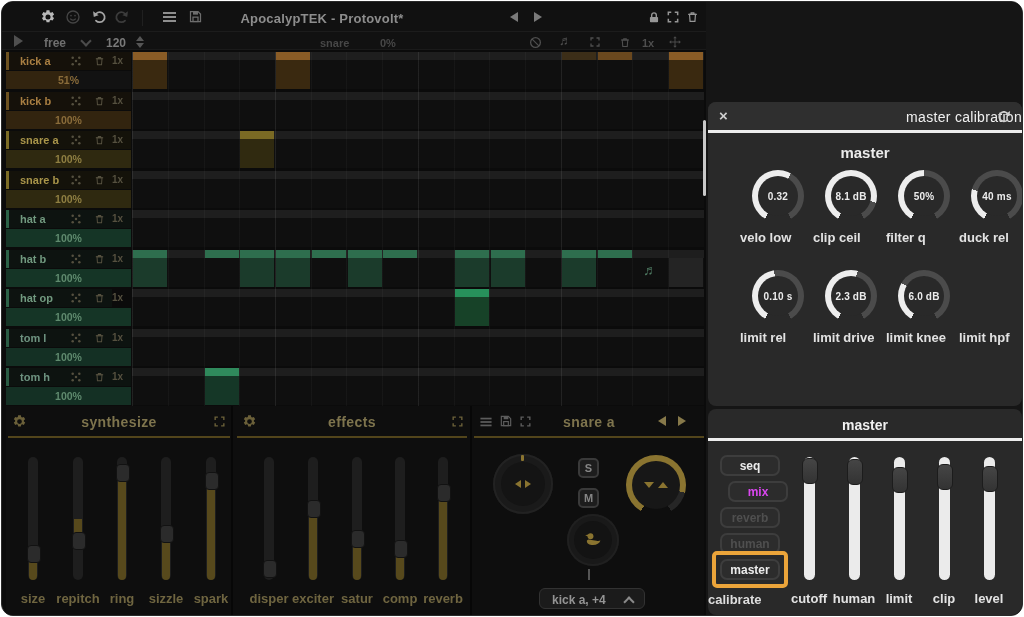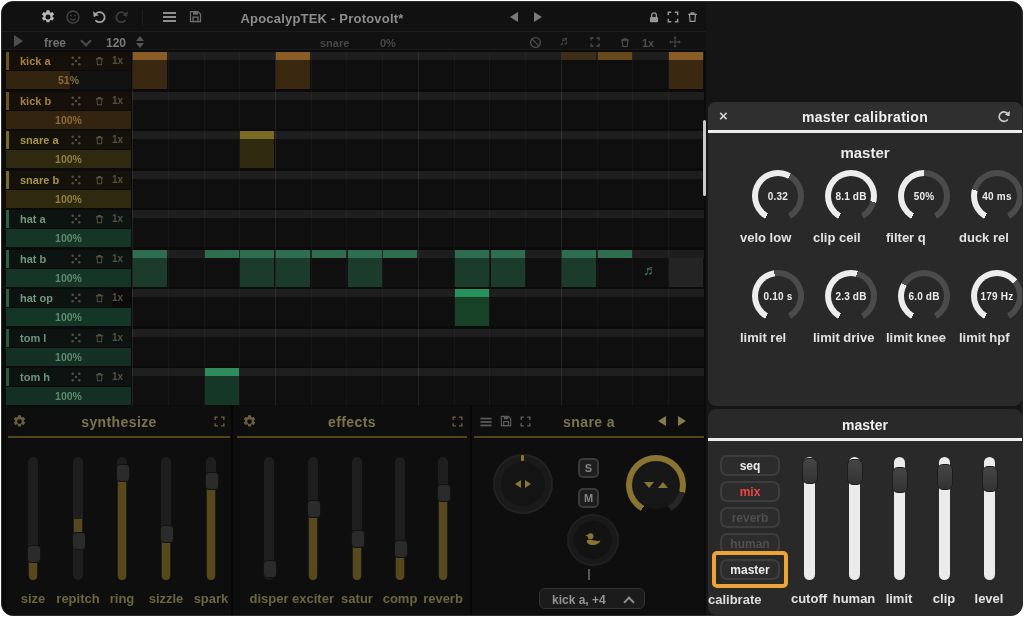--- a/index.html
+++ b/index.html
@@ -18,21 +18,21 @@
   .tri-play{width:0;height:0;border-top:6px solid transparent;border-bottom:6px solid transparent;border-left:9px solid currentColor;}
   .tri-u{width:0;height:0;border-left:4px solid transparent;border-right:4px solid transparent;border-bottom:5px solid currentColor;}
   .tri-d{width:0;height:0;border-left:4px solid transparent;border-right:4px solid transparent;border-top:5px solid currentColor;}
   .chev{width:6px;height:6px;border-right:2px solid currentColor;border-bottom:2px solid currentColor;transform:rotate(45deg);}
   .chev-up{transform:rotate(-135deg);}
   svg{display:block;}
   
   #rightcol{left:704px;top:0;width:318px;height:615px;background:#151515;}
   .panel{background:#292929;border-radius:8px;}
   .panel-head{position:absolute;left:0;top:0;width:100%;height:31px;background:#2f2f2f;border-radius:8px 8px 0 0;border-bottom:3px solid #ededed;box-sizing:border-box;}
-  .phead-title{position:absolute;width:100%;text-align:center;top:7px;font-size:14px;font-weight:bold;color:#f0f0f0;letter-spacing:.3px;}
+  .phead-title{position:absolute;width:100%;text-align:right;top:7px;font-size:14px;font-weight:normal;color:#f0f0f0;letter-spacing:.3px;}
   .knob{position:absolute;border-radius:50%;}
   .knob .inner{position:absolute;inset:6px;border-radius:50%;background:#292929;display:flex;align-items:center;justify-content:center;}
   .kval{font-size:10px;font-weight:bold;color:#ececec;letter-spacing:.2px;}
   .klabel{position:absolute;text-align:left;font-size:13px;font-weight:bold;color:#e2e2e2;}
   .mbtn{position:absolute;left:716px;width:60px;height:21px;border:2px solid #3d3d3d;border-radius:7px;background:#2c2c2c;
         display:flex;align-items:center;justify-content:center;font-size:12px;font-weight:bold;box-sizing:border-box;}
   .sl-label{position:absolute;text-align:center;font-size:13px;font-weight:bold;}
   
   .bl-head-title{position:absolute;text-align:center;font-size:14px;font-weight:bold;color:#7e744d;letter-spacing:.4px;}
   .olive-div{position:absolute;height:2px;background:#52451b;}
@@ -474,34 +474,29 @@
             <span class="kval">2.3 dB</span>
           </div>
         </div>
         <div class="klabel" style="left: 105px; top: 228px; width: 76px;">limit drive</div>
         <div class="knob" style="left: 190px; top: 168px; width: 52px; height: 52px; background: conic-gradient(from 210deg, rgb(237, 237, 237) 0deg, rgb(237, 237, 237) 90deg, rgb(75, 75, 75) 90deg, rgb(75, 75, 75) 300deg, transparent 300deg, transparent 360deg);">
           <div class="inner">
             <span class="kval">6.0 dB</span>
           </div>
         </div>
         <div class="klabel" style="left: 178px; top: 228px; width: 76px;">limit knee</div>
-        <div class="knob" style="left: 263px; top: 168px; width: 52px; height: 52px; background: conic-gradient(from 210deg, rgb(237, 237, 237) 0deg, rgb(237, 237, 237) 201deg, rgb(75, 75, 75) 201deg, rgb(75, 75, 75) 300deg, transparent 300deg, transparent 360deg);">
-          <div class="inner">
-            <span class="kval">179 Hz</span>
-          </div>
-        </div>
         <div class="klabel" style="left: 251px; top: 228px; width: 76px;">limit hpf</div>
       </div>
 
     <div class="abs panel" style="left:2px;top:407px;width:314px;height:206px">
       <div class="abs" style="left:0;top:8px;width:314px;text-align:center;color:#f0f0f0;font-size:14px;font-weight:bold">master</div>
       <div class="abs" style="left:0;top:29px;width:314px;height:3px;background:#ededed"></div>
       <div class="abs ictext" style="left:0px;top:183px;width:84px;text-align:left;color:#dedede;font-size:13px">calibrate</div>
     <div class="mbtn" style="left: 12px; top: 46px; color: rgb(236, 236, 236);">seq</div>
-        <div class="mbtn" style="left: 12px; top: 72px; color: #ef4444;">mix</div>
+        <div class="mbtn" style="left: 20px; top: 72px; color: #d946ef;">mix</div>
         <div class="mbtn" style="left: 12px; top: 98px; color: rgb(79, 79, 79);">reverb</div>
         <div class="mbtn" style="left: 12px; top: 124px; color: rgb(79, 79, 79);">human</div>
         <div class="mbtn" style="left: 12px; top: 150px; color: rgb(236, 236, 236);">master</div>
         <div style="position: absolute; left: 4px; top: 142px; width: 76px; height: 37px; border: 4px solid rgb(235, 164, 58); border-radius: 5px; box-sizing: border-box; z-index: 6;"></div>
       </div>
   </div>
 
   <div class="abs" style="left:4px;top:404px;width:698px;height:211px;background:#0e0e0e"></div>
   <div class="abs" style="left:229px;top:404px;width:2px;height:211px;background:#070707"></div>
   <div class="abs" style="left:468px;top:404px;width:2px;height:211px;background:#070707"></div>

